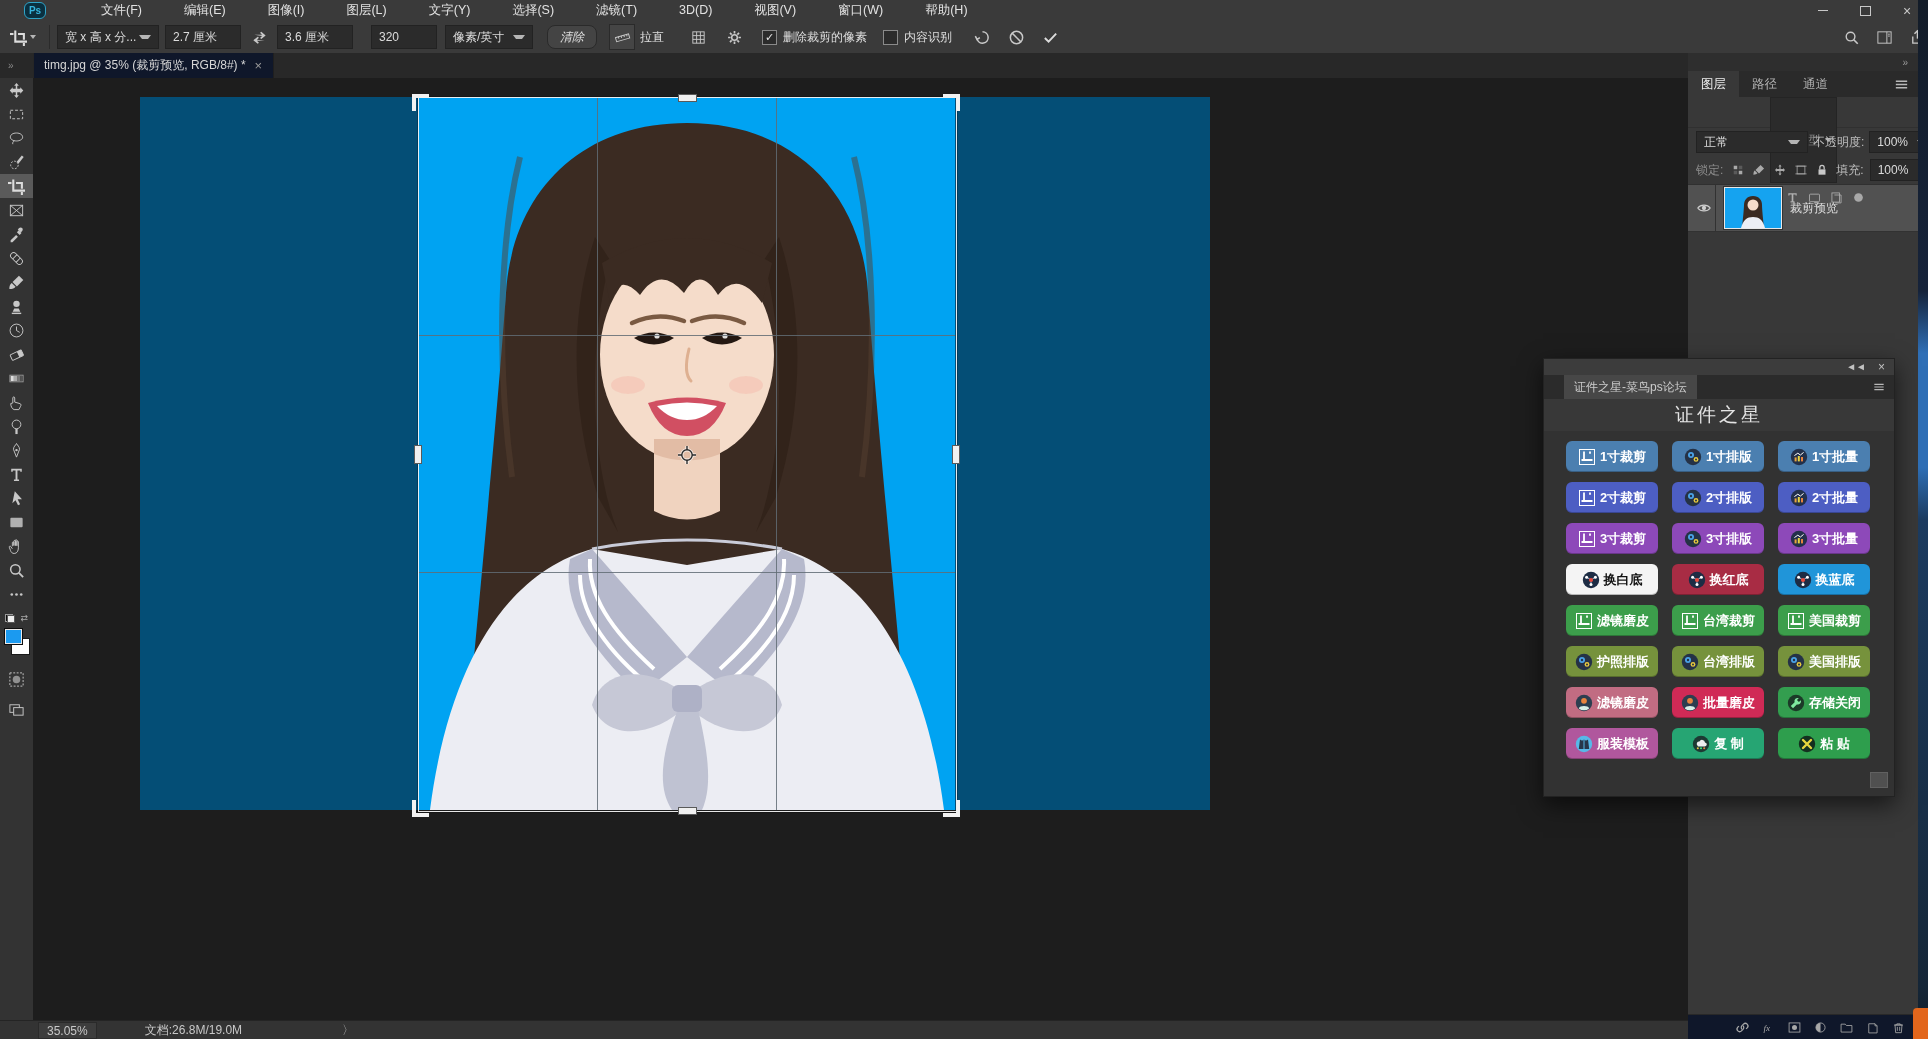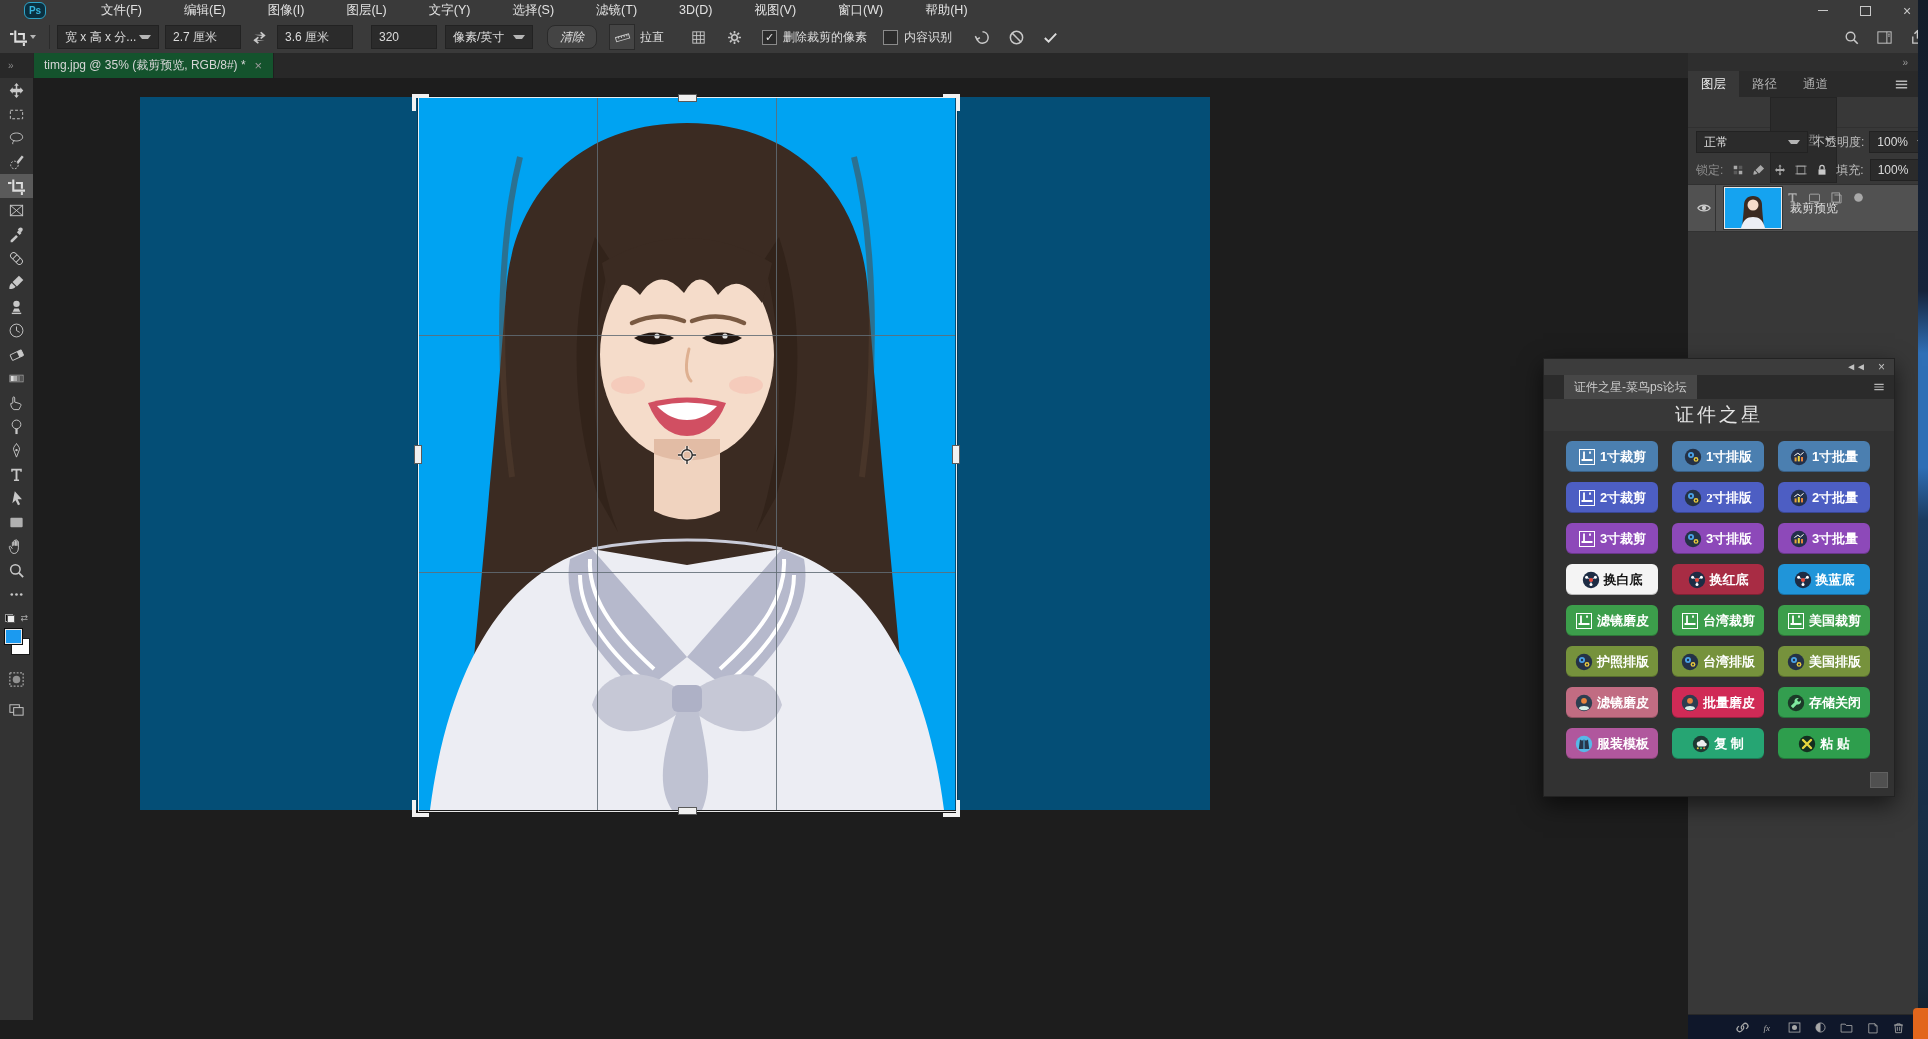--- a/index.html
+++ b/index.html
@@ -41,21 +41,21 @@
   .opt-check{display:flex;align-items:center;margin:0 8px;color:#dedede;}
   .cbox{width:13px;height:13px;background:#2b2b2b;border:1px solid #8a8a8a;margin-right:6px;
         display:flex;align-items:center;justify-content:center;color:#e8e8e8;font-size:11px;line-height:11px;}
   .opt-right{position:absolute;right:12px;top:0;height:100%;display:flex;align-items:center;gap:16px;}
   .opt-right svg{width:17px;height:17px;}
   .opt-label{color:#dedede;margin-left:5px;}
 
   
   .tabbar{position:absolute;left:33px;top:53px;width:1655px;height:25px;background:#282828;
           display:flex;align-items:stretch;}
-  .doc-tab{background:#14532d;display:flex;align-items:center;gap:9px;padding:0 11px;
+  .doc-tab{background:#0f172a;display:flex;align-items:center;gap:9px;padding:0 11px;
            color:#d6d6d6;font-size:12px;border-right:1px solid #1f1f1f;}
   .tab-close{color:#9a9a9a;font-size:13px;}
 
   
   .toolcol{position:absolute;left:0;top:53px;width:33px;height:967px;background:#333;
            border-right:1px solid #262626;}
   .toolcol-head{height:25px;background:#282828;color:#8a8a8a;font-size:10px;
                 display:flex;align-items:center;padding-left:8px;letter-spacing:1px;}
   .tool{width:33px;height:24px;display:flex;align-items:center;justify-content:center;position:relative;}
   .tool.active{background:#5a5a5a;}
@@ -563,20 +563,25 @@
           </g>
           <g stroke="#2b2b2b" stroke-width="1.4" fill="none">
             <circle cx="10" cy="10" r="5.2"></circle>
               <path d="M10 1v4M10 15v4M1 10h4M15 10h4"></path>
           </g>
         </svg>
       </div>
     </div>
   </div>
 
+  <div class="statusbar">
+    <div class="status-zoom">35.05%</div>
+    <div class="status-doc">文档:26.8M/19.0M</div>
+    <div class="status-chevron">〉</div>
+  </div>
 
   <div class="rightdock">
     <div class="dock-head">»</div>
     <div class="panel-tabs">
       <div class="ptab active">图层</div>
         <div class="ptab">路径</div>
         <div class="ptab">通道</div>
         <div class="ptab-menu" id="ptab-menu-slot">
           <svg viewBox="0 0 18 18" style="width:17px;height:17px">
             <path d="M3 5.5h12M3 9h12M3 12.5h12" stroke="#b8b8b8" stroke-width="1.6"></path>
@@ -809,21 +814,21 @@
             <span>
               <svg viewBox="0 0 18 18" style="width:18px;height:18px">
                 <g stroke="#fff" fill="none">
                   <rect x="1.5" y="1.5" width="15" height="15"></rect>
                   <path d="M6 3.5V12h8.5M12 3.5v2.2M3.5 12h2.2" stroke-width="1.8"></path>
                 </g>
               </svg>
             </span>
             <span>2寸裁剪</span>
           </div>
-          <div class="pp-btn" style="background: rgb(77, 94, 195); font-family: Liberation Serif, serif;">
+          <div class="pp-btn" style="background: rgb(77, 94, 195);">
             <span>
               <svg viewBox="0 0 18 18" style="width:18px;height:18px">
                 <circle cx="9" cy="9" r="8.2" fill="#253246"></circle>
                 <circle cx="7" cy="7" r="3" fill="#4aa3e8"></circle>
                 <circle cx="7" cy="7" r="1.2" fill="#253246"></circle>
                 <circle cx="12" cy="11.4" r="2.4" fill="#e8c93e"></circle>
                 <circle cx="12" cy="11.4" r="1" fill="#253246"></circle>
               </svg>
             </span>
             <span>2寸排版</span>

